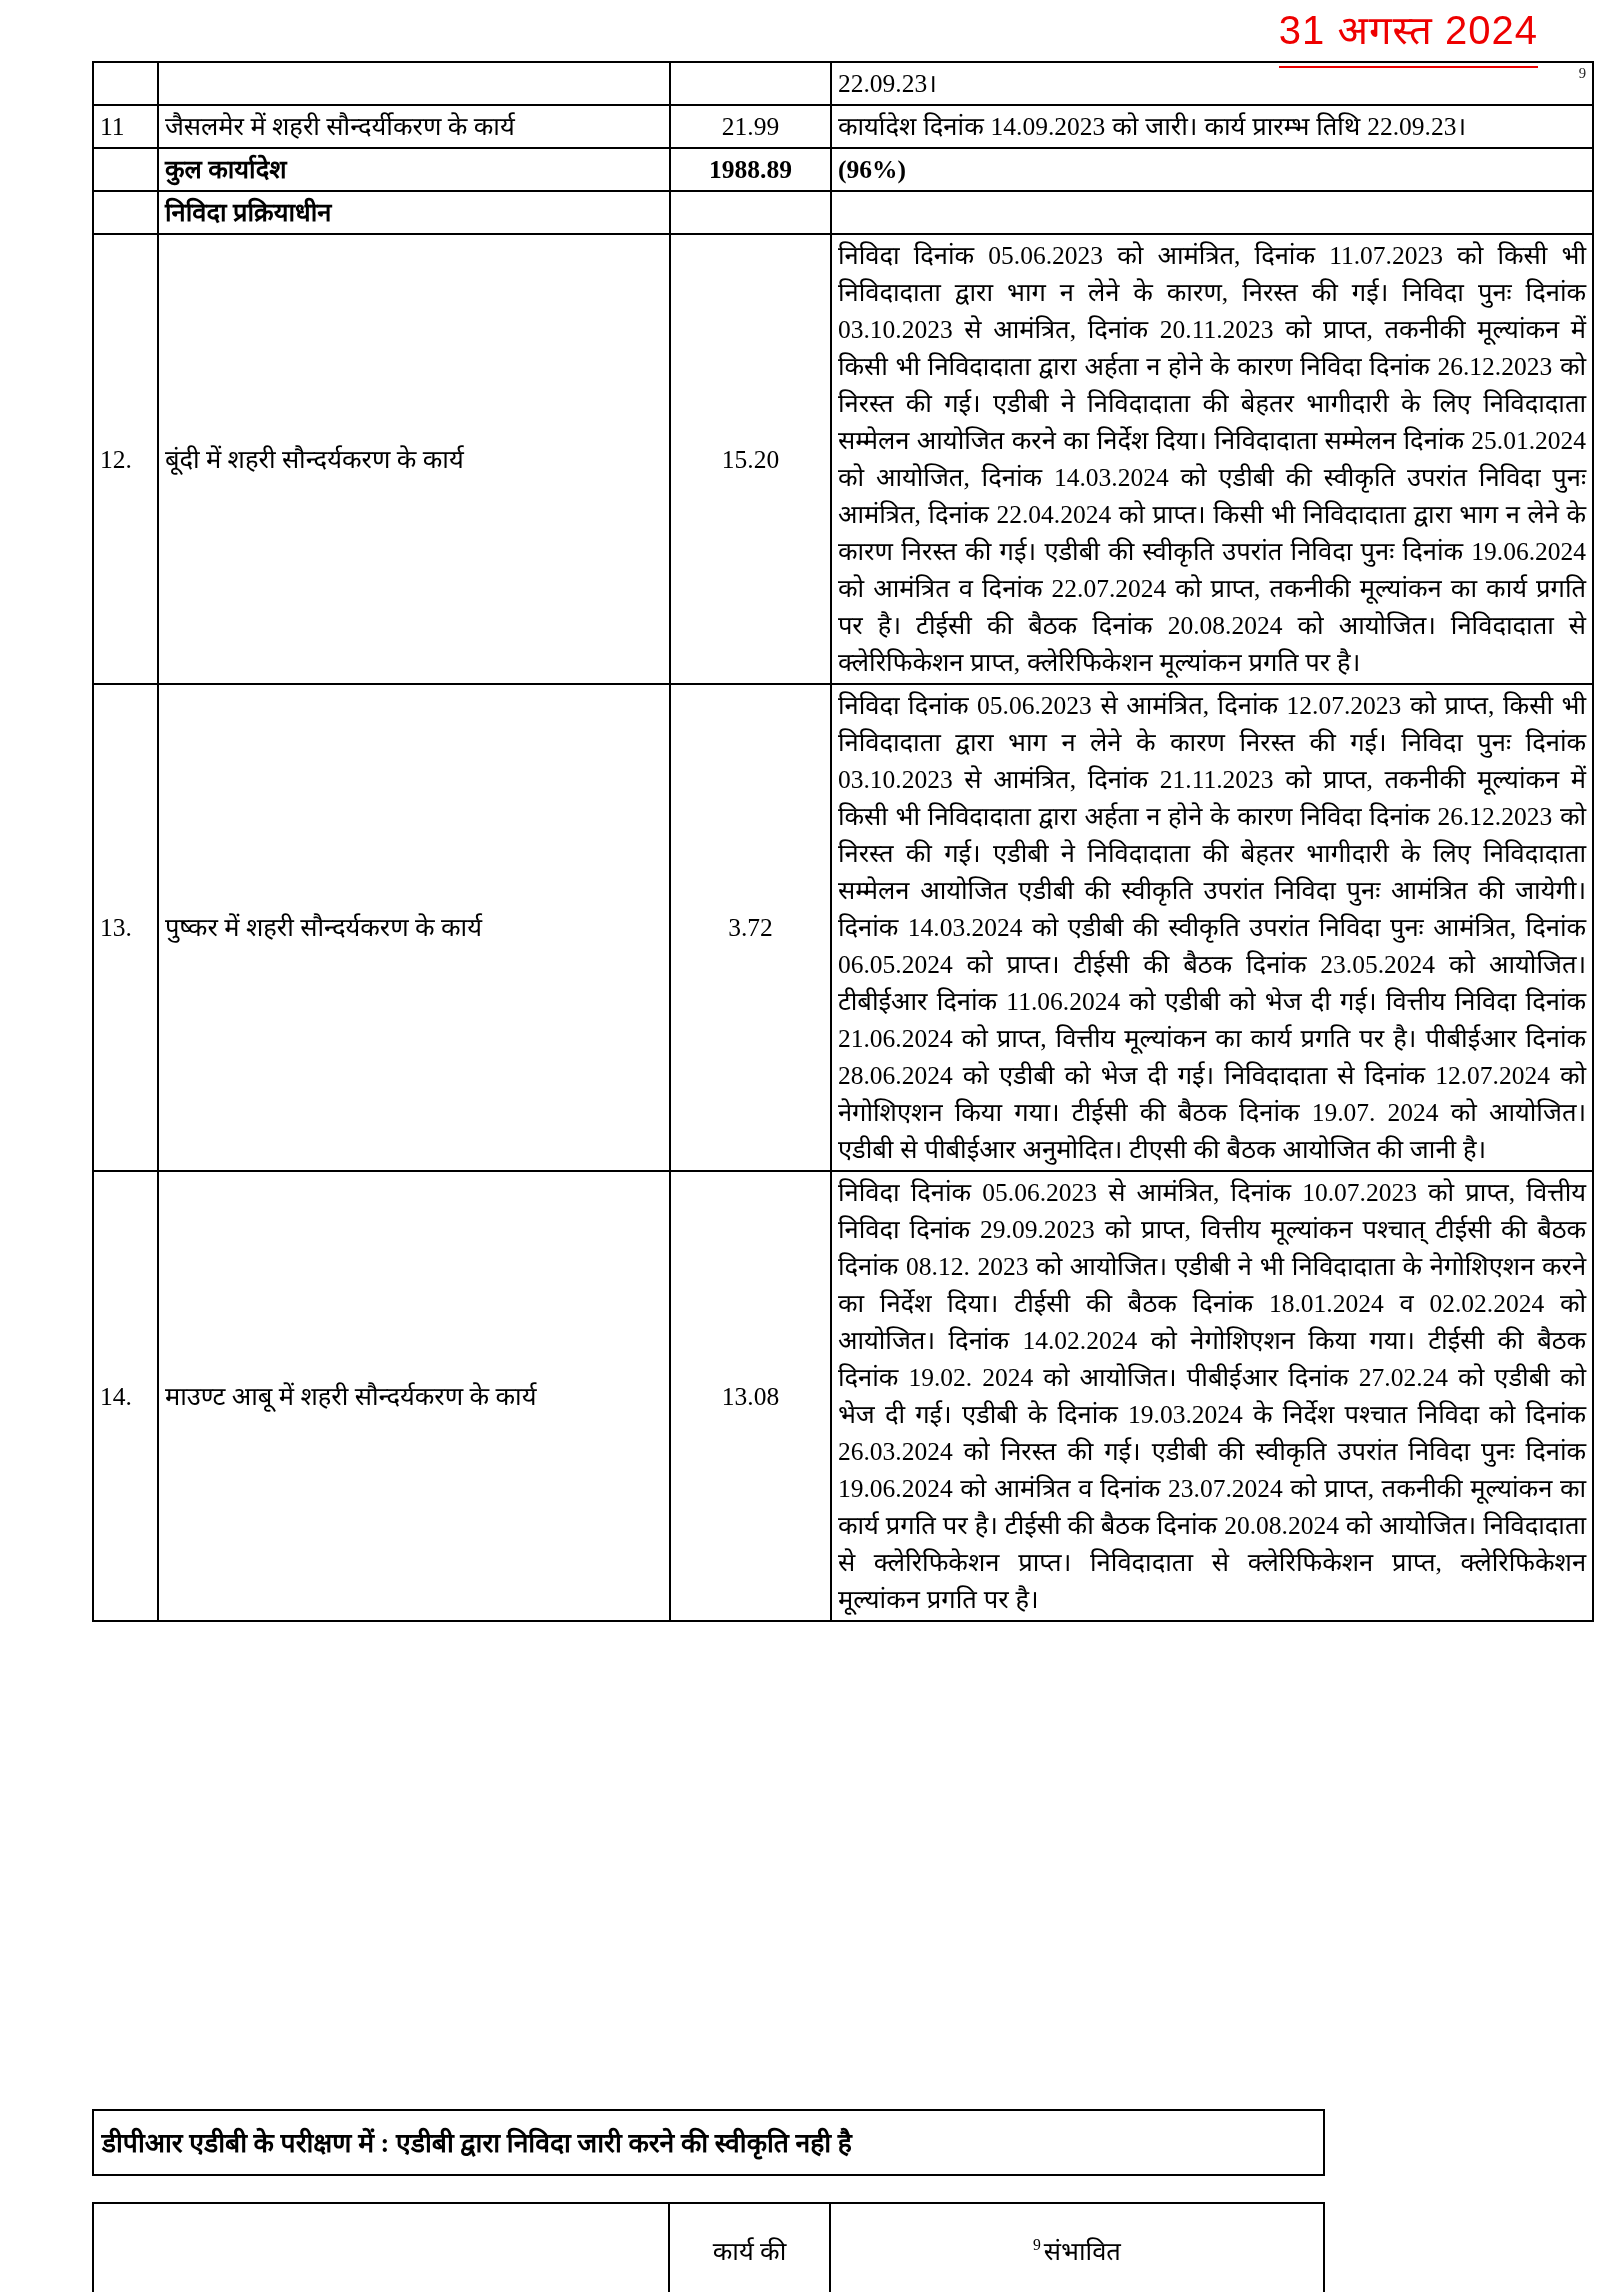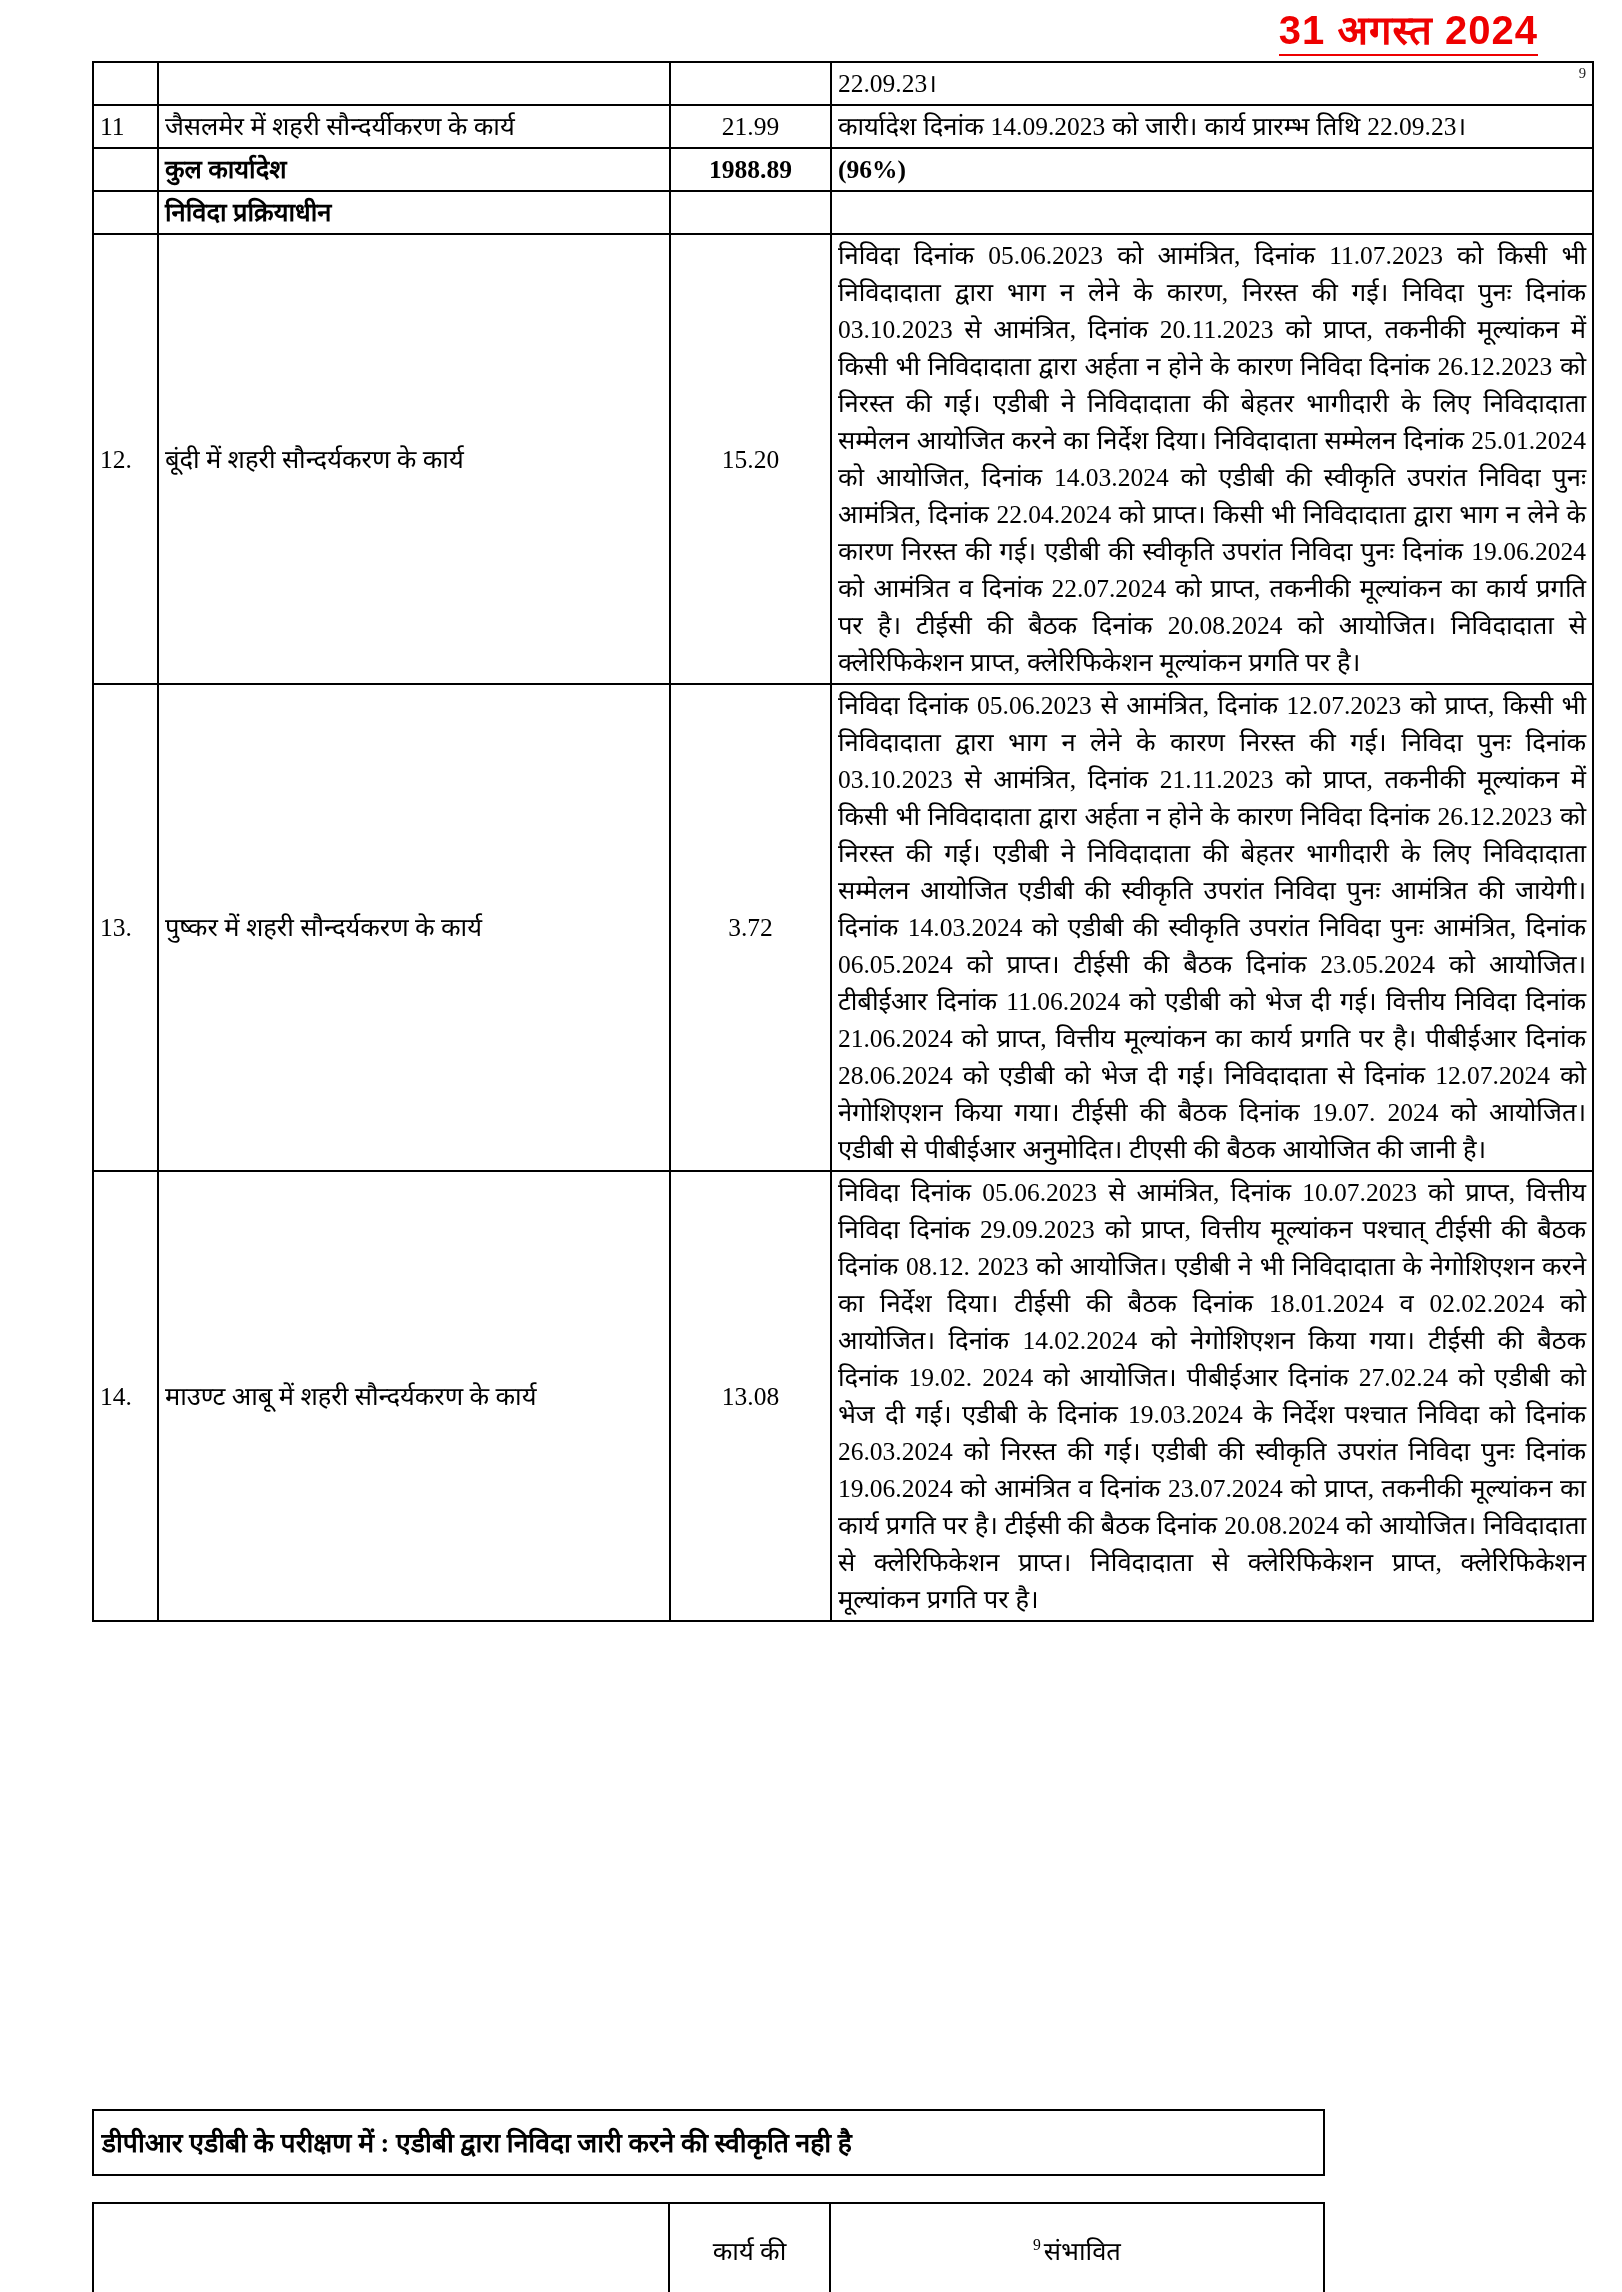--- a/index.html
+++ b/index.html
@@ -28,26 +28,26 @@
   .header-band {
     position: absolute;
     top: 7.8px;
     right: 84px;
     text-align: right;
   }
   .header-date {
     display: inline-block;
     color: #ee0000;
     font-family: "Liberation Sans", "DejaVu Sans", sans-serif;
-    font-weight: bold;
+    font-weight: normal;
     font-size: 40px;
     line-height: 45px;
     letter-spacing: 1px;
     border-bottom: 2.9px solid #ee0000;
-    padding-bottom: 1px;
+    padding-bottom: 13px;
     white-space: nowrap;
   }
 
   
   .main-table-wrap {
     position: absolute;
     top: 61px;
     left: 92px;
     width: 1499px;
   }

